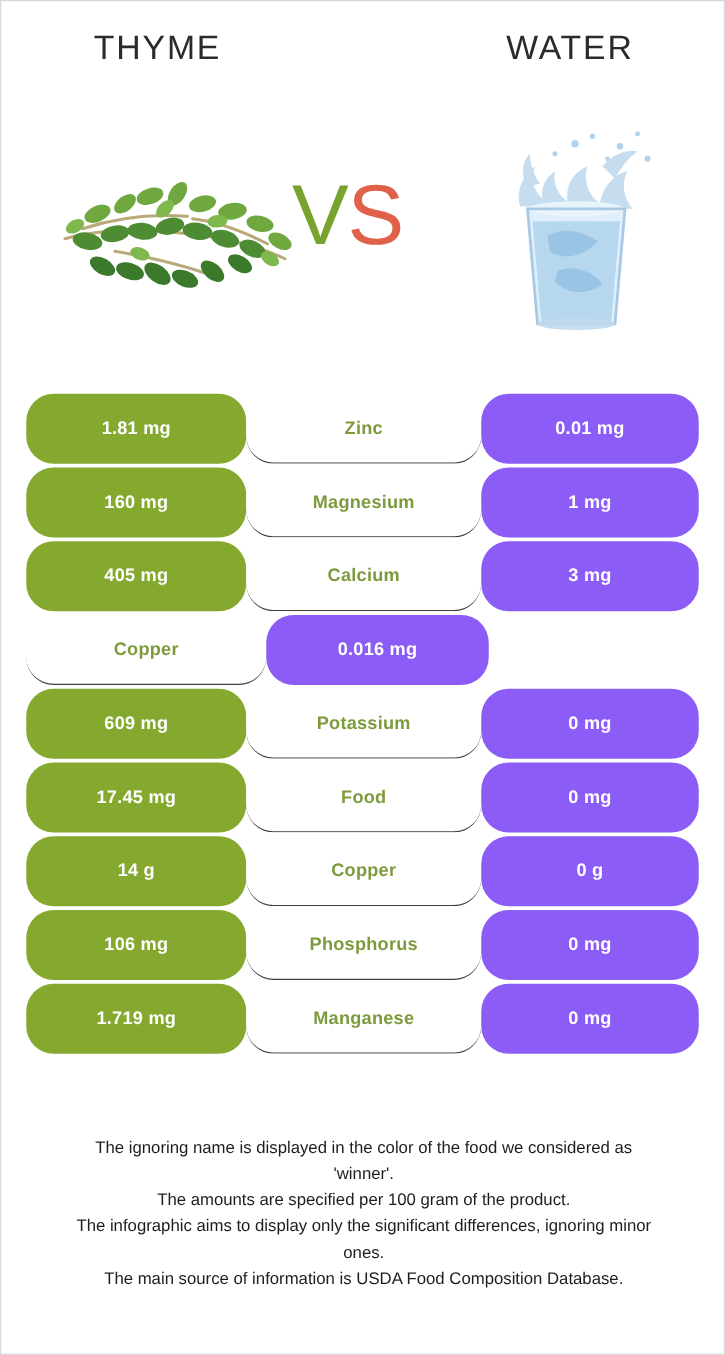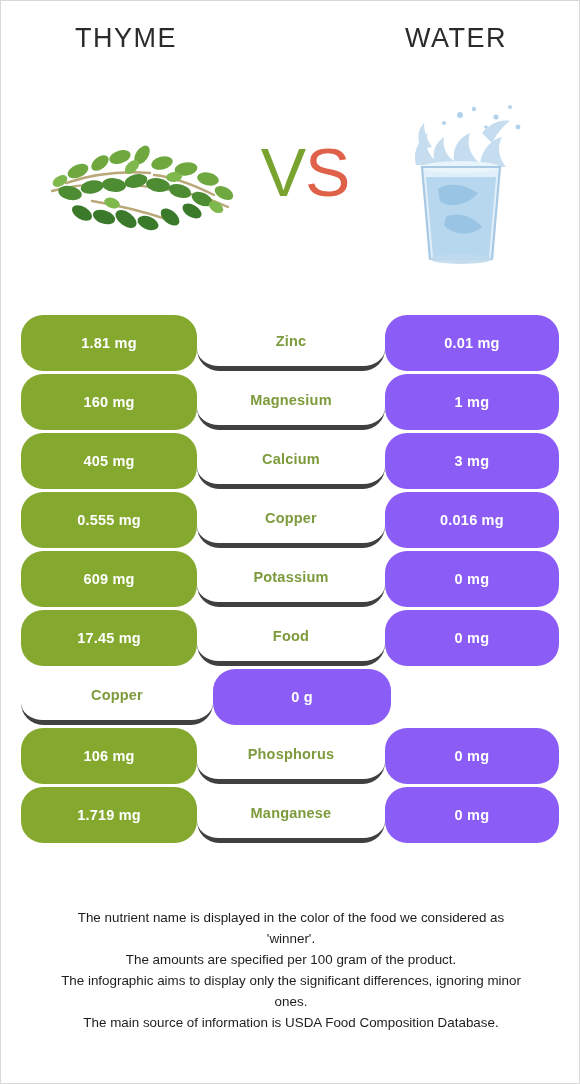--- a/index.html
+++ b/index.html
@@ -39,21 +39,21 @@
     color: #2b2b2b;
     text-align: center;
     white-space: nowrap;
   }
   .title-left  { left: 0;   width: 250px; }
   .title-right { left: 330px; width: 250px; }
 
   .vs {
     position: absolute;
     top: 131px;
-    left: 239px;
+    left: 212px;
     width: 130px;
     height: 80px;
     font-size: 68px;
     font-weight: 400;
     letter-spacing: -1px;
     line-height: 80px;
     text-align: center;
     font-family: "Liberation Sans", sans-serif;
   }
   .vs .v { color: #77A32E; }
@@ -90,21 +90,21 @@
   }
   .cell-left {
     width: 180px;
     background: #85A92F;
     color: #ffffff;
   }
   .cell-mid {
     width: 192px;
     background: #ffffff;
     color: #7D9B3C;
-    border-bottom: 5px solid #404040;
+    border-bottom: 1px solid #404040;
   }
   .cell-right {
     width: 178px;
     background: #8b5cf6;
     color: #ffffff;
   }
 
   
   .footer {
     position: absolute;
@@ -220,58 +220,58 @@
       <div class="cell cell-right">1 mg</div>
     </div>
 
     <div class="row">
       <div class="cell cell-left">405 mg</div>
       <div class="cell cell-mid">Calcium</div>
       <div class="cell cell-right">3 mg</div>
     </div>
 
     <div class="row">
-      <div class="cell cell-left">0.555 mg</div>
       <div class="cell cell-mid">Copper</div>
       <div class="cell cell-right">0.016 mg</div>
     </div>
 
     <div class="row">
       <div class="cell cell-left">609 mg</div>
       <div class="cell cell-mid">Potassium</div>
       <div class="cell cell-right">0 mg</div>
     </div>
 
     <div class="row">
       <div class="cell cell-left">17.45 mg</div>
       <div class="cell cell-mid">Food</div>
       <div class="cell cell-right">0 mg</div>
     </div>
 
     <div class="row">
+      <div class="cell cell-left">14 g</div>
       <div class="cell cell-mid">Copper</div>
       <div class="cell cell-right">0 g</div>
     </div>
 
     <div class="row">
       <div class="cell cell-left">106 mg</div>
       <div class="cell cell-mid">Phosphorus</div>
       <div class="cell cell-right">0 mg</div>
     </div>
 
     <div class="row">
       <div class="cell cell-left">1.719 mg</div>
       <div class="cell cell-mid">Manganese</div>
       <div class="cell cell-right">0 mg</div>
     </div>
 
   </div>
 
   <div class="footer">
-    <div>The nutrient name is displayed in the color of the food we considered as</div>
+    <div>The ignoring name is displayed in the color of the food we considered as</div>
     <div>'winner'.</div>
     <div>The amounts are specified per 100 gram of the product.</div>
     <div>The infographic aims to display only the significant differences, ignoring minor</div>
     <div>ones.</div>
     <div>The main source of information is USDA Food Composition Database.</div>
   </div>
 
 </div>
 
 </body></html>

